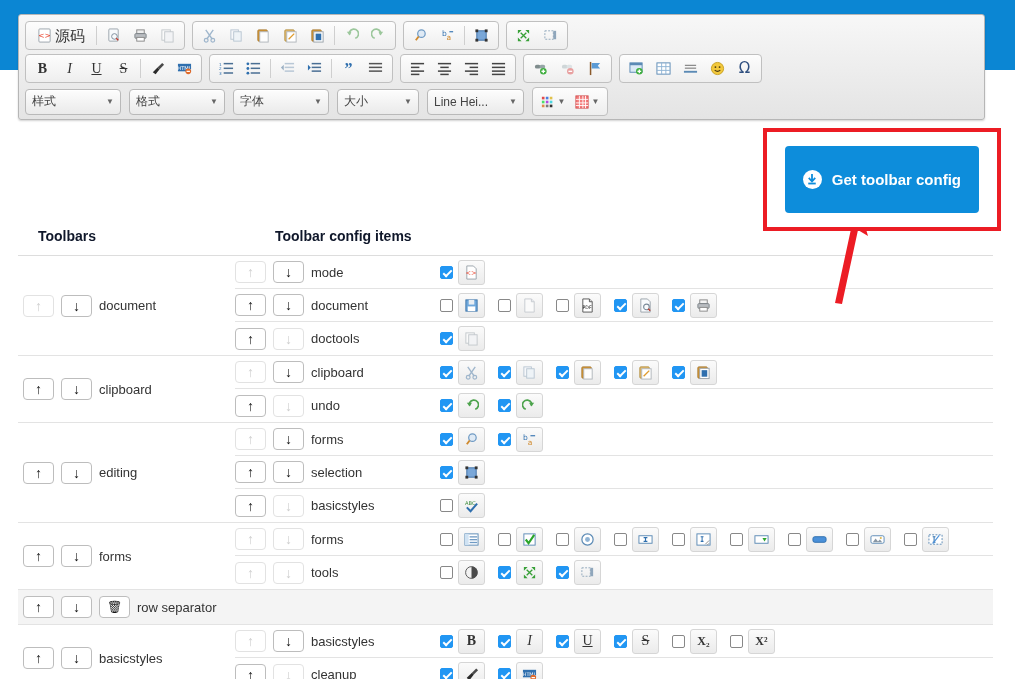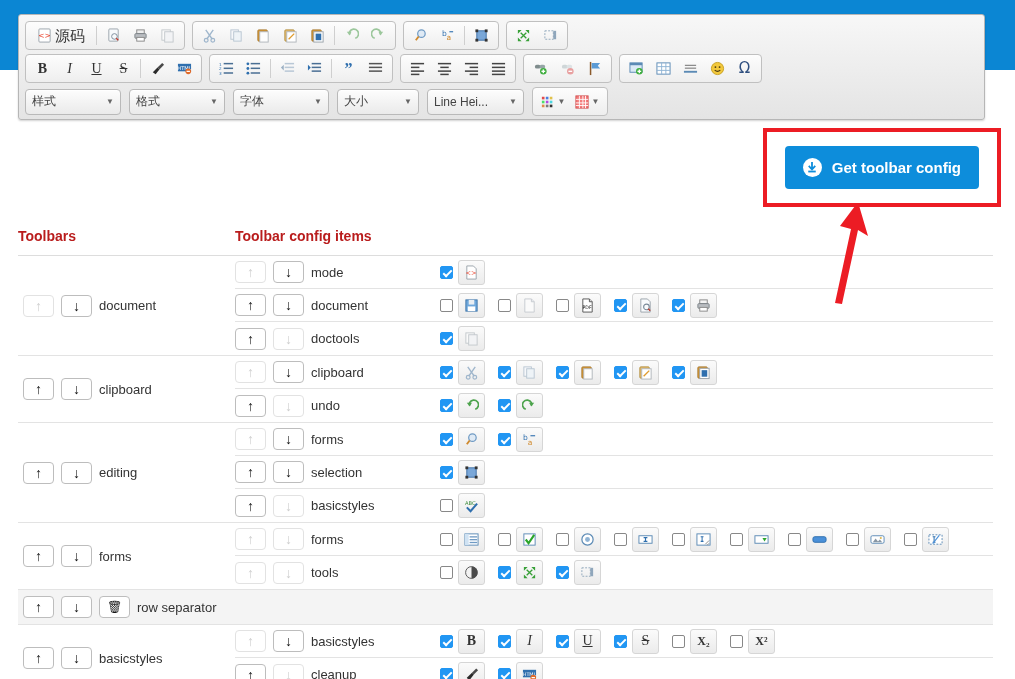--- a/index.html
+++ b/index.html
@@ -59,35 +59,35 @@
   .btn-grey {
     background:#e7e7e7; border:none; border-radius:4px;
     padding:11px 19px; font-size:14px; font-weight:bold; color:#333;
     font-family:"Liberation Sans", sans-serif; cursor:pointer;
   }
   #get-config-wrap { position:absolute; right:14px; top:128px; z-index:6; }
   #red-box { border:4px solid #ec1c24; background:#fff; padding:14px 18px; }
   .btn-blue {
     display:flex; align-items:center; gap:10px;
     background:#0d8ddb; border:none; border-radius:4px;
-    padding:12px 18px; font-size:15px; font-weight:bold; color:#fff;
+    padding:24px 18px; font-size:15px; font-weight:bold; color:#fff;
     font-family:"Liberation Sans", sans-serif; cursor:pointer;
   }
   .dl-circle {
     width:19px; height:19px; border-radius:50%; background:#fff;
     display:flex; align-items:center; justify-content:center;
   }
 
   
   #arrow { position:absolute; left:818px; top:196px; z-index:3; pointer-events:none; }
 
   
   #grid { position:absolute; left:18px; top:228px; width:975px; z-index:2; }
   .hdr { display:flex; padding-bottom:11px; border-bottom:1px solid #ddd; }
-  .hdr div { font-size:14px; font-weight:bold; color:#b91c1c; }
+  .hdr div { font-size:14px; font-weight:bold; color:#0f172a;margin-left:20px; }
   .col-a { width:217px; flex:0 0 217px; }
   .col-b { width:205px; flex:0 0 205px; }
   .col-c { flex:1 1 auto; }
 
   .tbrow { display:flex; border-bottom:1px solid #e3e3e3; }
   .tbrow.sep-row { background:#f4f4f4; align-items:center; padding:6px 0; }
   .cell-a { width:217px; flex:0 0 217px; display:flex; align-items:center; }
   .cell-b { flex:1 1 auto; }
 
   .grp { display:flex; align-items:center; border-bottom:1px solid #e3e3e3; height:33px; }

